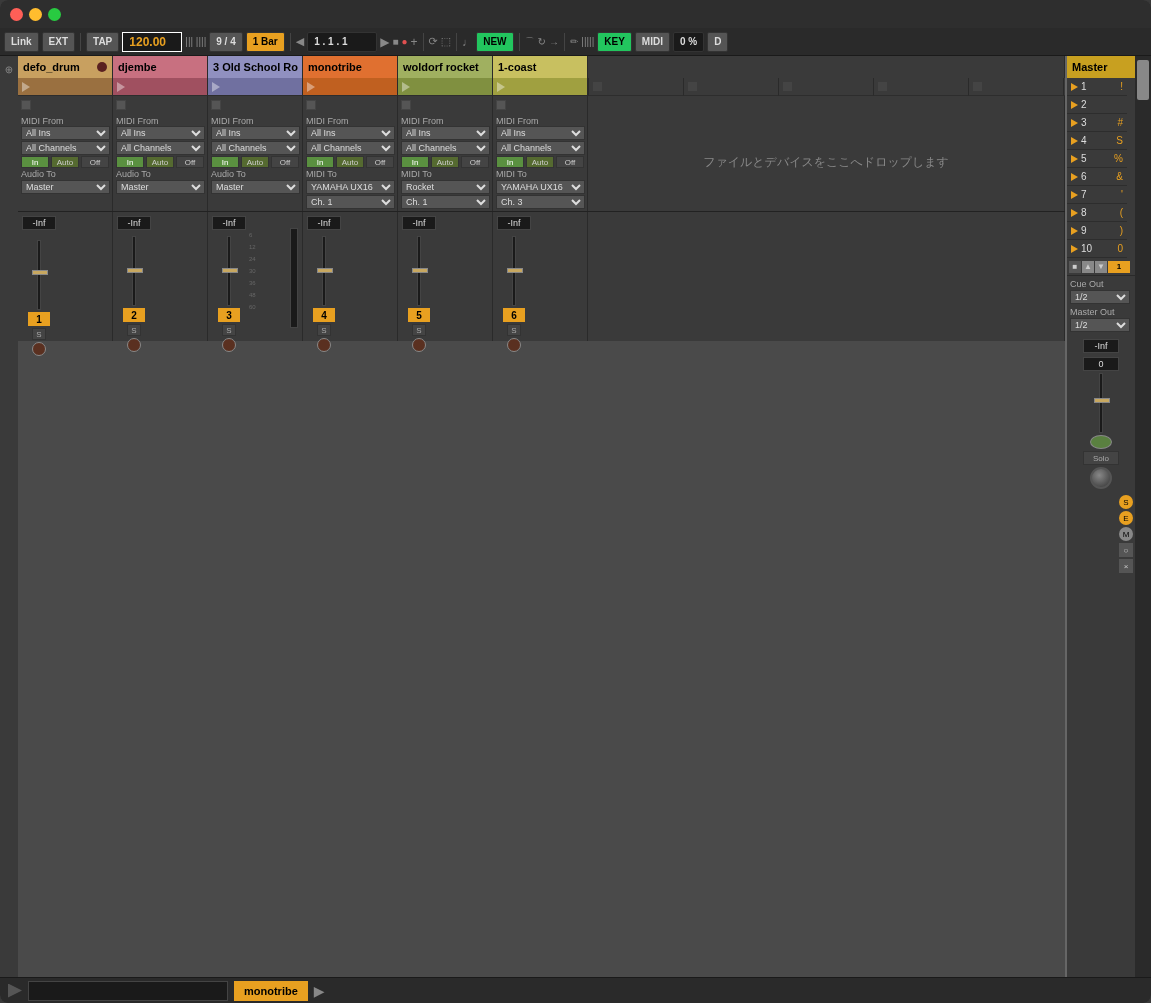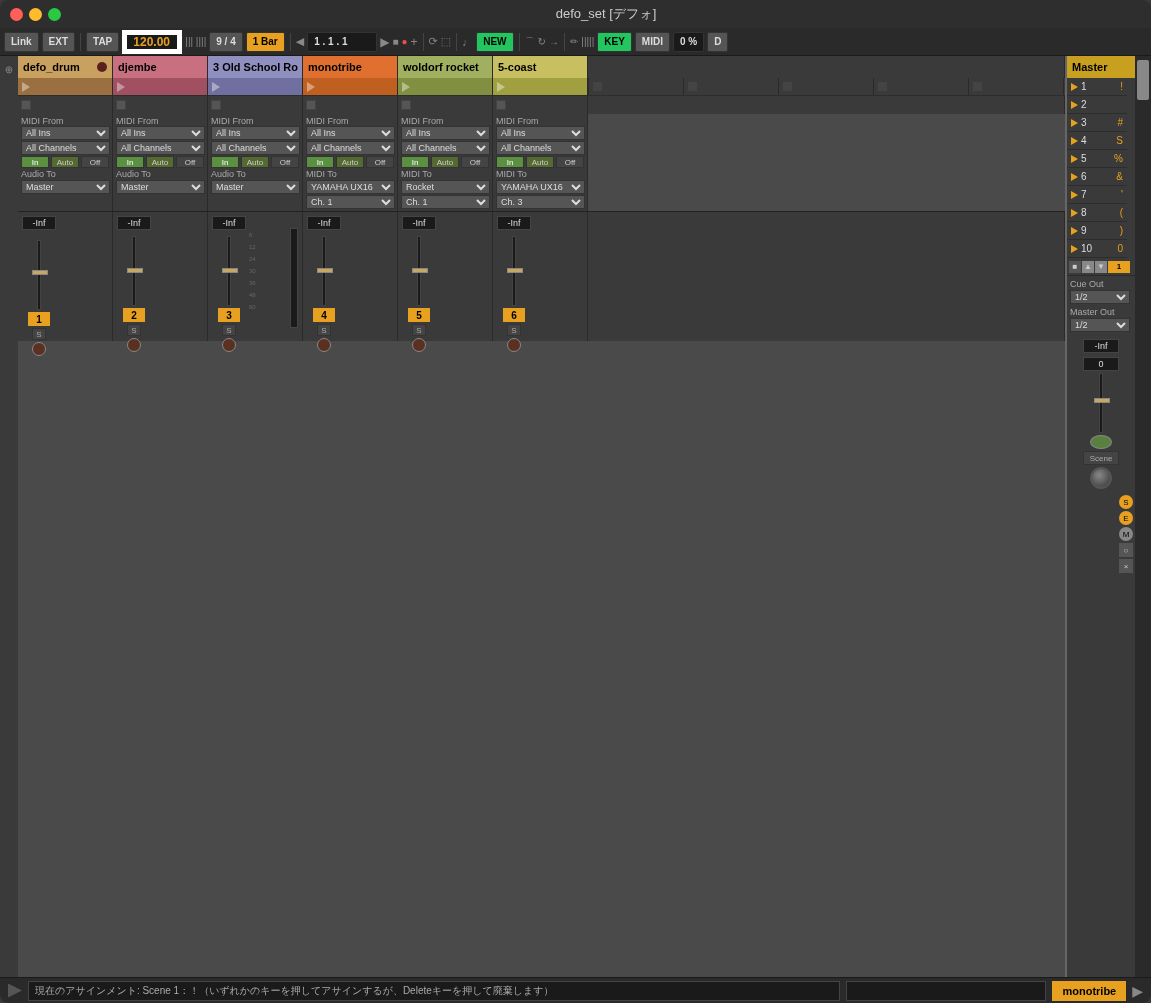--- a/index.html
+++ b/index.html
@@ -104,29 +104,28 @@
 <body>
 
 <div class="window">
 
   <div class="titlebar">
     <div class="traffic-lights">
       <div class="tl tl-red"></div>
       <div class="tl tl-yellow"></div>
       <div class="tl tl-green"></div>
     </div>
-    <div class="title-text">defo_set [デフォ]</div>
   </div>
 
   <div class="toolbar">
     <div class="tb-btn">Link</div>
     <div class="tb-btn">EXT</div>
     <div class="tb-divider"></div>
     <div class="tb-btn">TAP</div>
-    <div class="tb-tempo" style="background:#1a1a1a;color:#e8a020;border:5px solid #ffffff;font-size:12px;font-weight:bold;padding:7px 6px;width:60px;height:20px;display:flex;align-items:center;">120.00</div>
+    <div class="tb-tempo" style="background:#1a1a1a;color:#e8a020;border:1px solid #ffffff;font-size:12px;font-weight:bold;padding:7px 6px;width:60px;height:20px;display:flex;align-items:center;">120.00</div>
     <span style="color:#888;font-size:10px;">|||  ||||</span>
     <div class="tb-btn">9 / 4</div>
     <div class="tb-btn orange">1 Bar</div>
     <div class="tb-divider"></div>
     <span style="color:#888;cursor:pointer;">◀</span>
     <div class="tb-btn" style="background:#1a1a1a;color:#ddd;min-width:70px;">1 . 1 . 1</div>
     <span style="color:#888;cursor:pointer;font-size:12px;">▶</span>
     <span style="color:#888;cursor:pointer;font-size:10px;">■</span>
     <span style="color:#e05050;cursor:pointer;font-size:10px;">●</span>
     <span style="color:#888;cursor:pointer;font-size:12px;">+</span>
@@ -179,21 +178,21 @@
 
               <div style="width:95px;height:22px;background:#e07030;display:flex;align-items:center;padding:0 5px;font-size:11px;font-weight:bold;color:#000;border-right:1px solid #2a2a2a;overflow:hidden;white-space:nowrap;flex-shrink:0;">
                 <span>monotribe</span>
               </div>
 
               <div style="width:95px;height:22px;background:#a0b060;display:flex;align-items:center;padding:0 5px;font-size:11px;font-weight:bold;color:#000;border-right:1px solid #2a2a2a;overflow:hidden;white-space:nowrap;flex-shrink:0;">
                 <span>woldorf rocket</span>
               </div>
 
               <div style="width:95px;height:22px;background:#c8c060;display:flex;align-items:center;padding:0 5px;font-size:11px;font-weight:bold;color:#000;border-right:1px solid #2a2a2a;overflow:hidden;white-space:nowrap;flex-shrink:0;">
-                <span>5-coast</span>
+                <span>1-coast</span>
               </div>
 
               <div style="flex:1;height:22px;background:#3a3a3a;border-right:1px solid #2a2a2a;"></div>
             </div>
 
             <div id="clip-rows-container" style="display:flex;flex-shrink:0;">
 
             <div style="display: flex; height: 18px; flex-shrink: 0;">
                   <div style="width: 95px; height: 18px; border-bottom: 1px solid rgb(45, 45, 45); border-right: 1px solid rgb(42, 42, 42); display: flex; align-items: center; padding-left: 4px; flex-shrink: 0; background: rgb(154, 112, 64);">
                     <div style="width: 0px; height: 0px; border-top: 5px solid transparent; border-bottom: 5px solid transparent; border-left: 8px solid rgba(255, 255, 255, 0.4); flex-shrink: 0;"></div>
@@ -375,20 +374,23 @@
                 </div>
                 <div style="font-size:9px;color:#aaa;margin-top:1px;">MIDI To</div>
                 <select style="width:89px;height:14px;background:#555;border:1px solid #333;color:#ddd;font-size:9px;margin-top:1px;">
                   <option>YAMAHA UX16</option>
                 </select>
                 <select style="width:89px;height:14px;background:#555;border:1px solid #333;color:#ddd;font-size:9px;margin-top:1px;">
                   <option>Ch. 3</option>
                 </select>
               </div>
 
+              <div style="flex:1;border-right:1px solid #2a2a2a;background:#3a3a3a;display:flex;align-items:center;justify-content:center;">
+                <span style="color:#888;font-size:12px;">ファイルとデバイスをここへドロップします</span>
+              </div>
             </div>
 
             <div style="display:flex;height:130px;flex-shrink:0;border-top:1px solid #222;background:#3a3a3a;">
 
               <div style="width:95px;border-right:1px solid #2a2a2a;display:flex;align-items:flex-start;padding:4px 3px;flex-shrink:0;gap:2px;">
                 <div style="display:flex;flex-direction:column;align-items:center;gap:2px;width:36px;">
                   <div style="font-size:9px;color:#ddd;background:#1a1a1a;border:1px solid #444;width:34px;text-align:center;padding:1px 0;">-Inf</div>
                   <div style="width:6px;height:6px;border:none;margin:0;"></div>
                   <div style="position:relative;width:14px;height:70px;">
                     <div style="width:4px;height:70px;background:#1a1a1a;border:1px solid #444;position:absolute;left:5px;top:0;"></div>
@@ -561,21 +563,21 @@
             </div>
 
             <div style="padding:4px 2px;display:flex;flex-direction:column;align-items:center;gap:2px;">
               <div style="font-size:9px;color:#ddd;background:#1a1a1a;border:1px solid #444;width:36px;text-align:center;padding:1px 0;">-Inf</div>
               <div style="font-size:9px;color:#ddd;background:#1a1a1a;border:1px solid #444;width:36px;text-align:center;padding:1px 0;margin-top:2px;">0</div>
               <div style="position:relative;width:14px;height:60px;">
                 <div style="width:4px;height:60px;background:#1a1a1a;border:1px solid #444;position:absolute;left:5px;top:0;"></div>
                 <div style="width:16px;height:5px;background:#c8a860;border:1px solid #888;position:absolute;left:0;top:25px;"></div>
               </div>
               <div style="width:22px;height:14px;border-radius:50%;background:#5a8040;border:1px solid #888;display:flex;align-items:center;justify-content:center;"></div>
-              <div style="width:36px;height:14px;background:#444;border:1px solid #333;color:#aaa;font-size:8px;display:flex;align-items:center;justify-content:center;">Scene</div>
+              <div style="width:36px;height:14px;background:#444;border:1px solid #333;color:#aaa;font-size:8px;display:flex;align-items:center;justify-content:center;">Solo</div>
               <div style="width:22px;height:22px;border-radius:50%;background:radial-gradient(circle at 40% 35%, #888, #333);border:2px solid #555;"></div>
             </div>
 
             <div style="display:flex;flex-direction:column;align-items:flex-end;padding:2px;gap:2px;">
               <div style="width:14px;height:14px;border-radius:50%;background:#e8a020;display:flex;align-items:center;justify-content:center;font-size:8px;color:#000;">S</div>
               <div style="width:14px;height:14px;border-radius:50%;background:#e8a020;display:flex;align-items:center;justify-content:center;font-size:8px;color:#000;">E</div>
               <div style="width:14px;height:14px;border-radius:50%;background:#888;display:flex;align-items:center;justify-content:center;font-size:8px;color:#000;">M</div>
               <div style="width:14px;height:14px;background:#555;display:flex;align-items:center;justify-content:center;font-size:8px;color:#ccc;">○</div>
               <div style="width:14px;height:14px;background:#555;display:flex;align-items:center;justify-content:center;font-size:8px;color:#ccc;">×</div>
             </div>
@@ -586,20 +588,19 @@
           </div>
 
         </div>
       </div>
 
     </div>
 
 
     <div style="height:26px;background:#2a2a2a;display:flex;align-items:center;padding:0 8px;gap:6px;flex-shrink:0;border-top:1px solid #1a1a1a;">
       <div style="width:14px;height:14px;background:#555;clip-path:polygon(0 0, 100% 50%, 0 100%);"></div>
-      <div style="flex:1;font-size:10px;color:#aaa;background:#1a1a1a;border:1px solid #444;padding:2px 6px;height:20px;overflow:hidden;white-space:nowrap;display:flex;align-items:center;">現在のアサインメント: Scene 1：！（いずれかのキーを押してアサインするが、Deleteキーを押して廃棄します）</div>
       <div style="width:200px;height:20px;background:#1a1a1a;border:1px solid #444;"></div>
       <div style="background:#e8a020;color:#000;font-size:11px;font-weight:bold;padding:2px 10px;height:20px;display:flex;align-items:center;">monotribe</div>
       <div style="font-size:14px;color:#888;">▶</div>
     </div>
 
   </div>
 </div>
 
 </body></html>

